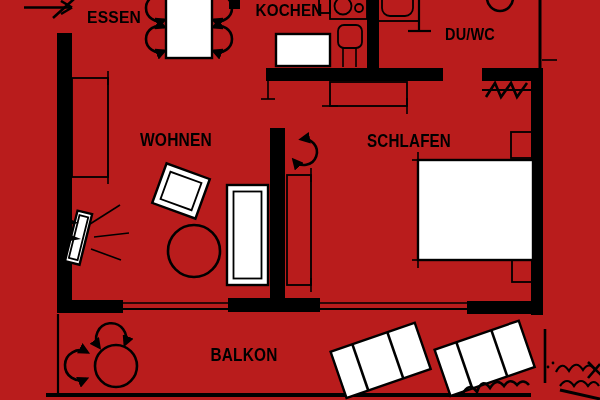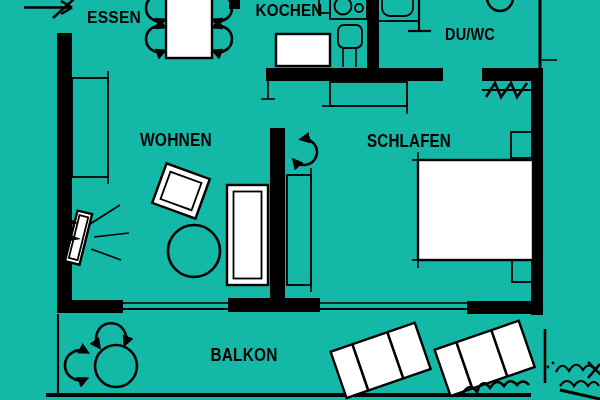--- a/index.html
+++ b/index.html
@@ -1,16 +1,16 @@
 <!DOCTYPE html>
 <html><head>
 <meta charset="utf-8">
 <style>
   html,body{margin:0;padding:0;background:#ffffff;}
-  .stage{position:relative;width:600px;height:400px;background:#14b8a6;overflow:hidden;
+  .stage{position:relative;width:600px;height:400px;background:#b91c1c;overflow:hidden;
          font-family:"Liberation Sans","DejaVu Sans",sans-serif;}
   svg{display:block;}
   .wall{fill:#000;stroke:none;}
   .ln{stroke:#000;fill:none;stroke-width:2.2;stroke-linecap:butt;}
   .ln15{stroke:#000;fill:none;stroke-width:1.6;}
   .ln25{stroke:#000;fill:none;stroke-width:2.6;}
   .ln3{stroke:#000;fill:none;stroke-width:3;}
   .furn{stroke:#000;fill:#fff;stroke-width:2.4;}
   .furnthin{stroke:#000;fill:none;stroke-width:1.8;}
   .roomlabel{font-weight:bold;fill:#000;text-anchor:middle;letter-spacing:0.2px;}

